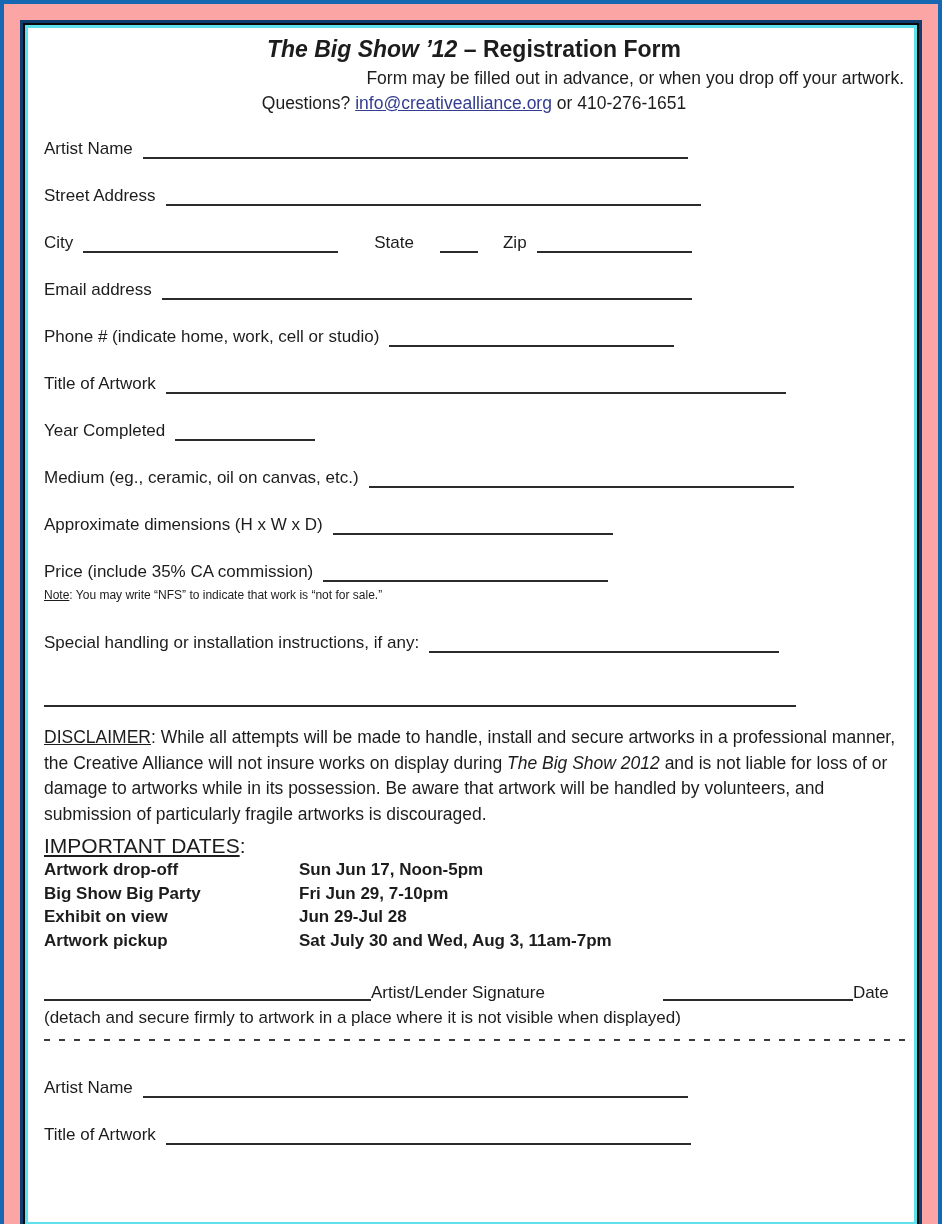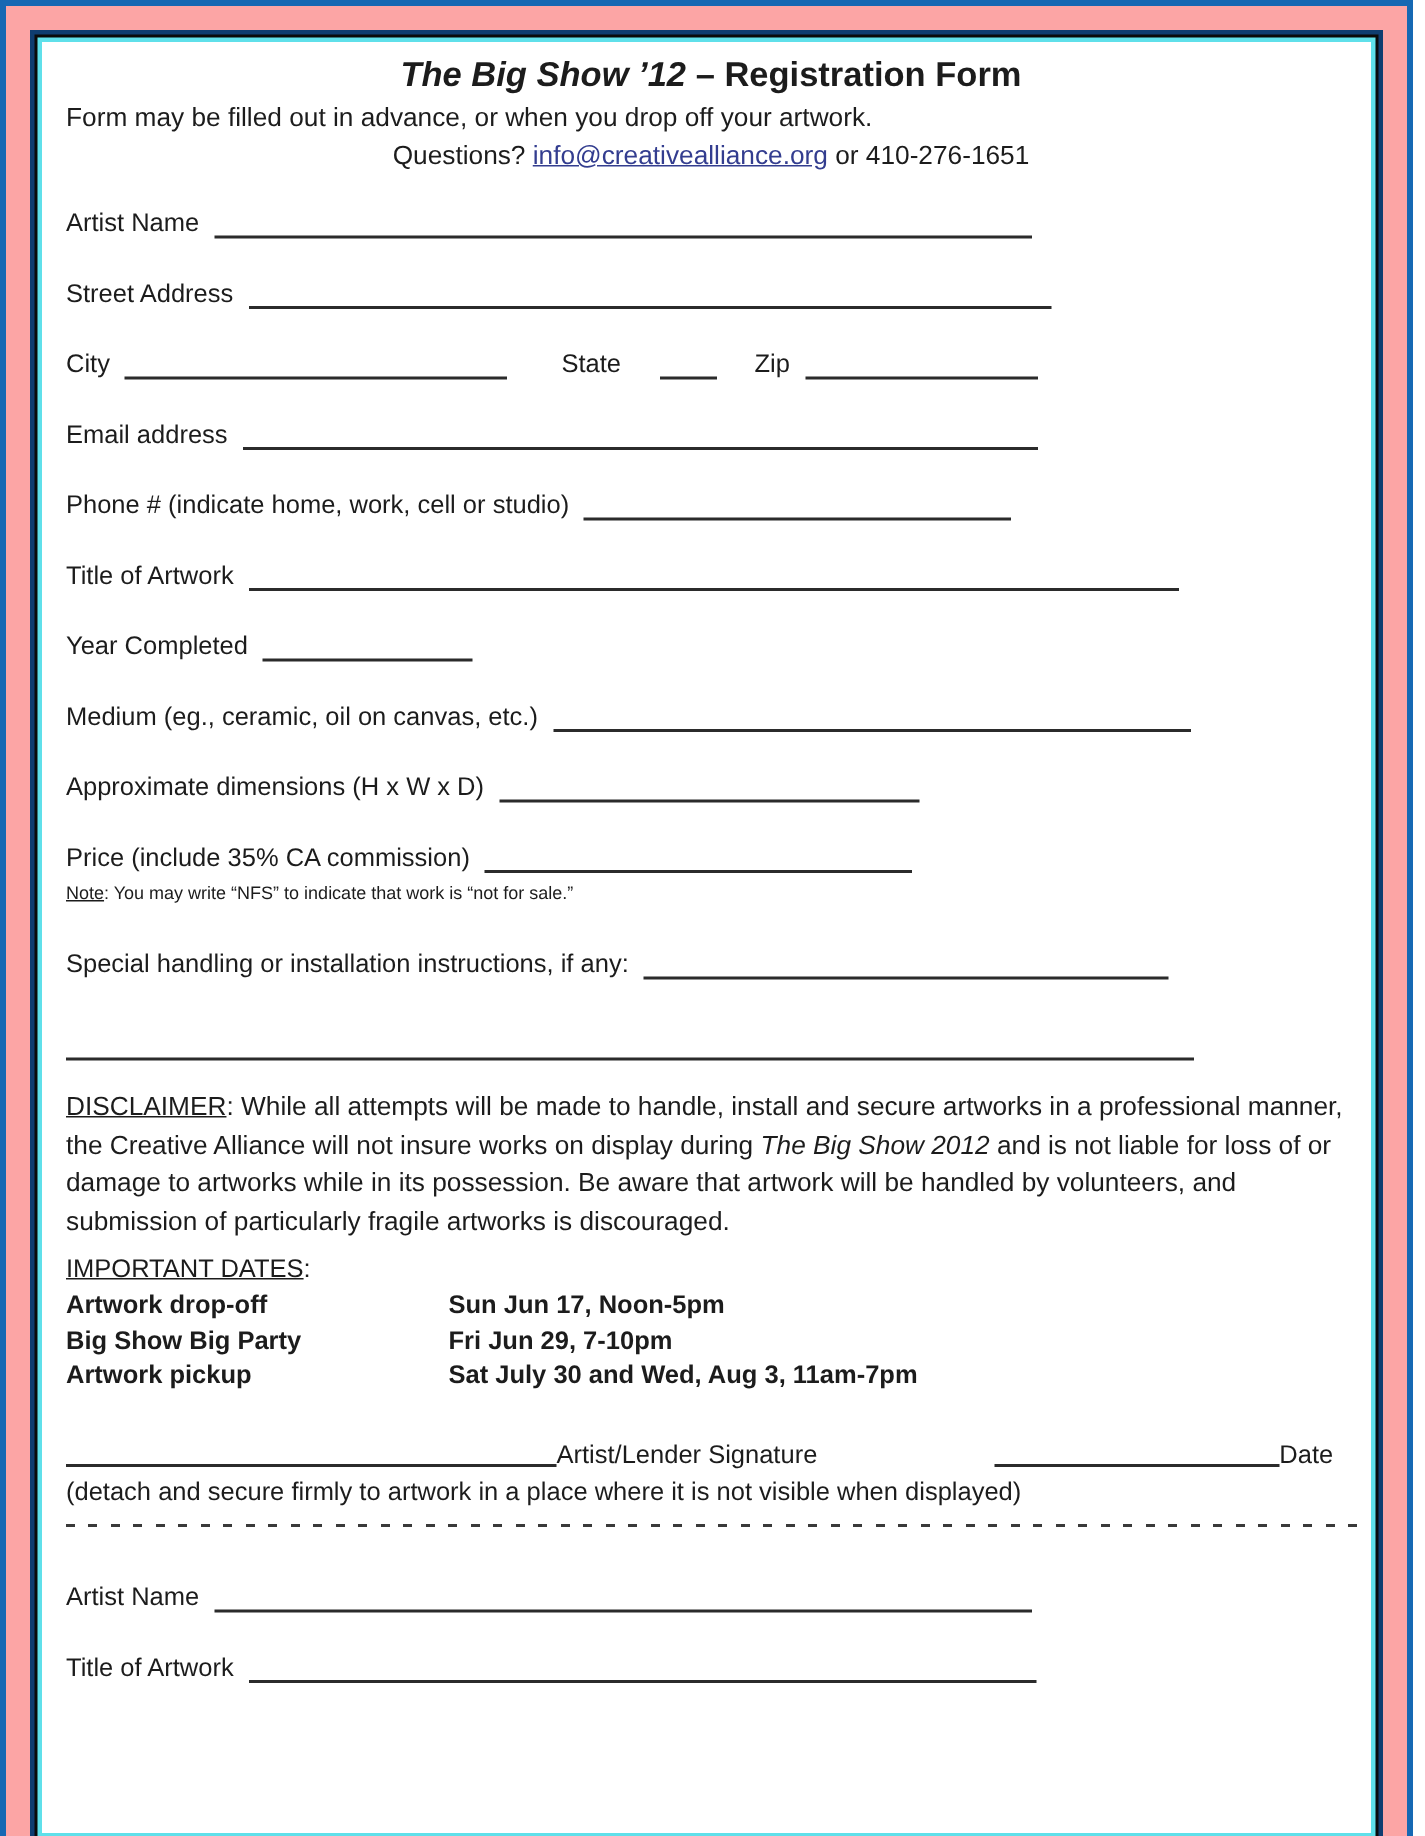--- a/index.html
+++ b/index.html
@@ -24,21 +24,21 @@
   }
 
   .title {
     margin: 2px 0 0 0;
     text-align: center;
     font-size: 23px;
     line-height: 26px;
     font-weight: bold;
   }
   .title .it { font-style: italic; }
-  .sub1 { margin-top: 5px; text-align: left; font-size: 17.5px; line-height: 22px; }
+  .sub1 { margin-top: 5px; text-align: right; font-size: 17.5px; line-height: 22px; }
   .sub2 { margin-top: 3px; text-align: center; font-size: 17.5px; line-height: 22px; }
   .link {
     color: #333d8f;
     text-decoration: underline;
     cursor: pointer;
   }
 
   .row {
     display: flex;
     align-items: flex-end;
@@ -65,21 +65,21 @@
   .uline { text-decoration: underline; }
   .blank-row { margin-top: 33px; }
 
   .disclaimer {
     margin: 18px 0 0 0;
     font-size: 17.5px;
     line-height: 25.5px;
   }
   .disclaimer .it { font-style: italic; }
 
-  .id-heading { margin-top: 8px; font-size: 17px; line-height: 21px; }
+  .id-heading { margin-top: 8px; font-size: 21px; line-height: 21px; }
   .dates { margin-top: 2px; }
   .date-row { display: flex; font-weight: bold; font-size: 17px; line-height: 23.5px; }
   .date-label { width: 255px; flex: 0 0 255px; }
 
   .sig-group { display: flex; margin-top: 28px; }
   .sig-col { display: flex; flex-direction: row; }
   .sig-col .blank { margin-left: 0; }
   .sig-col .sig-label { font-size: 17px; line-height: 22px; margin-top: 2px; }
   .sig-date-col { margin-left: 118px; }
 
@@ -181,20 +181,24 @@
   <div class="dates">
     <div class="date-row">
       <span class="date-label">Artwork drop-off</span>
       <span>Sun Jun 17, Noon-5pm</span>
     </div>
     <div class="date-row">
       <span class="date-label">Big Show Big Party</span>
       <span>Fri Jun 29, 7-10pm</span>
     </div>
     <div class="date-row">
+      <span class="date-label">Exhibit on view</span>
+      <span>Jun 29-Jul 28</span>
+    </div>
+    <div class="date-row">
       <span class="date-label">Artwork pickup</span>
       <span>Sat July 30 and Wed, Aug 3, 11am-7pm</span>
     </div>
   </div>
 
   <div class="sig-group">
     <div class="sig-col">
       <span class="blank b327"></span>
       <span class="sig-label">Artist/Lender Signature</span>
     </div>

